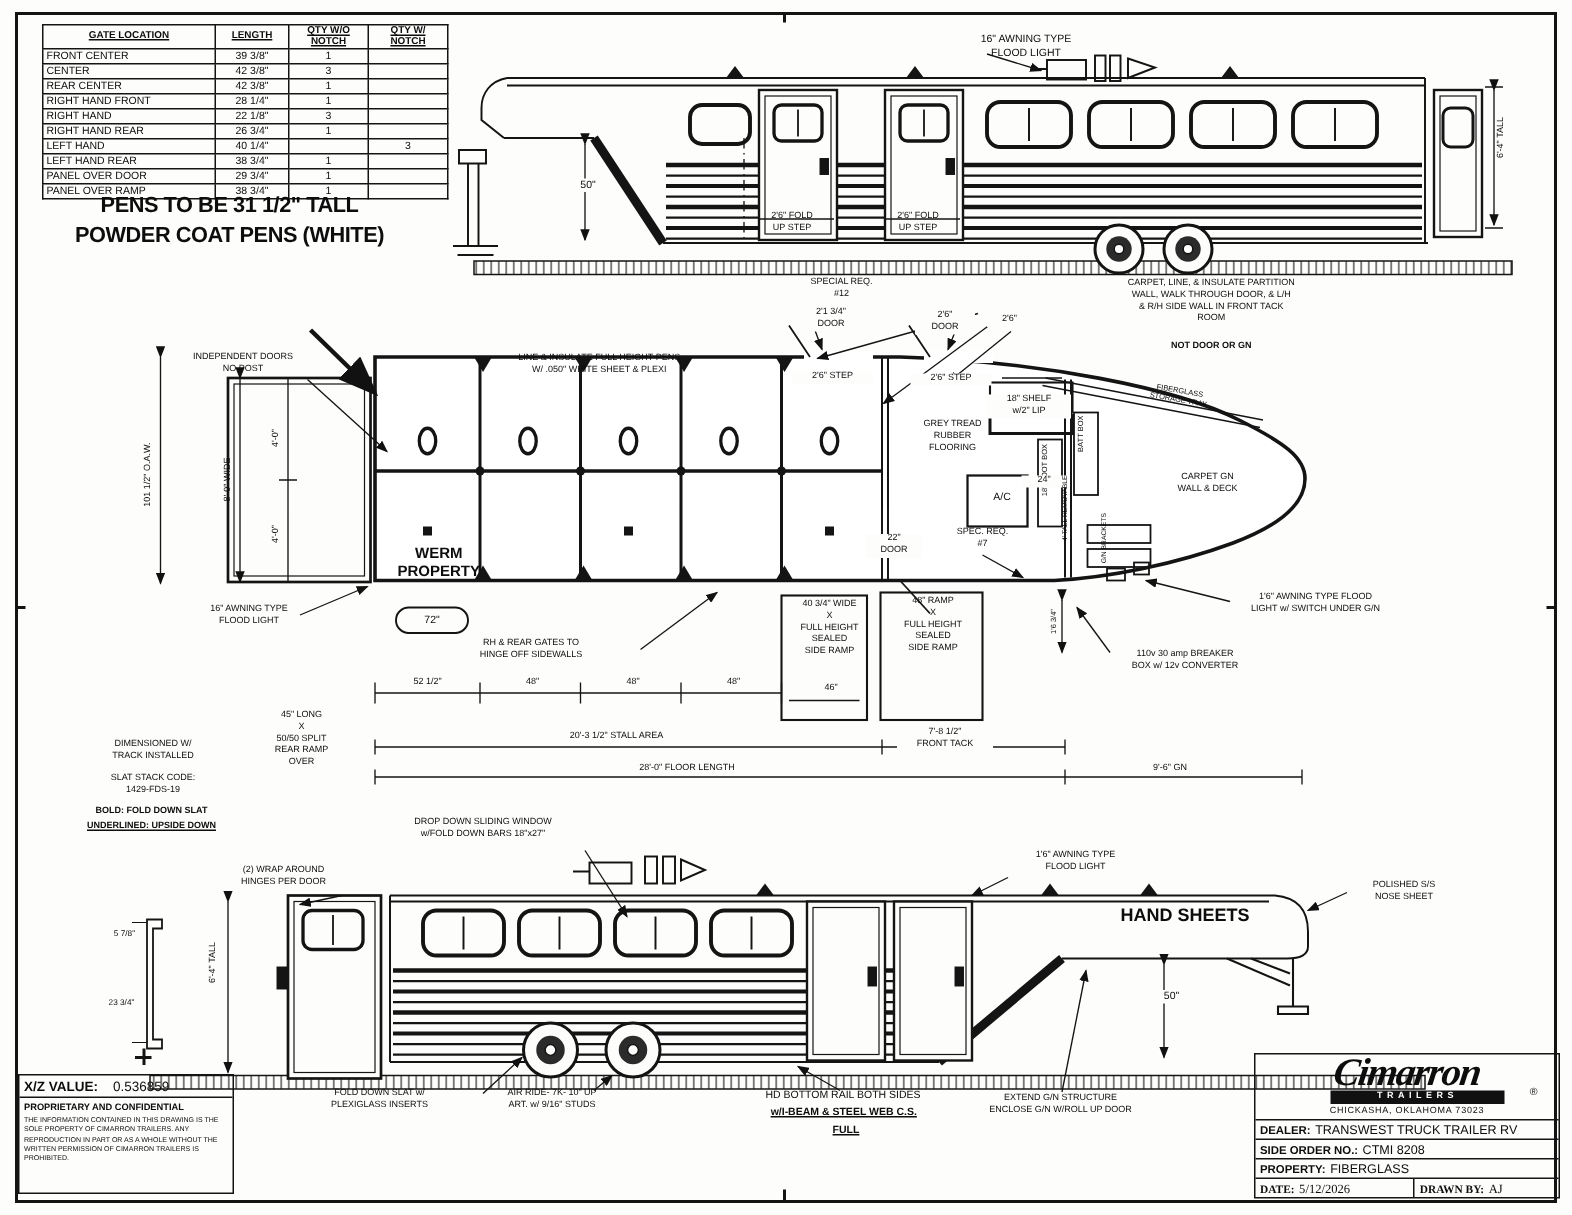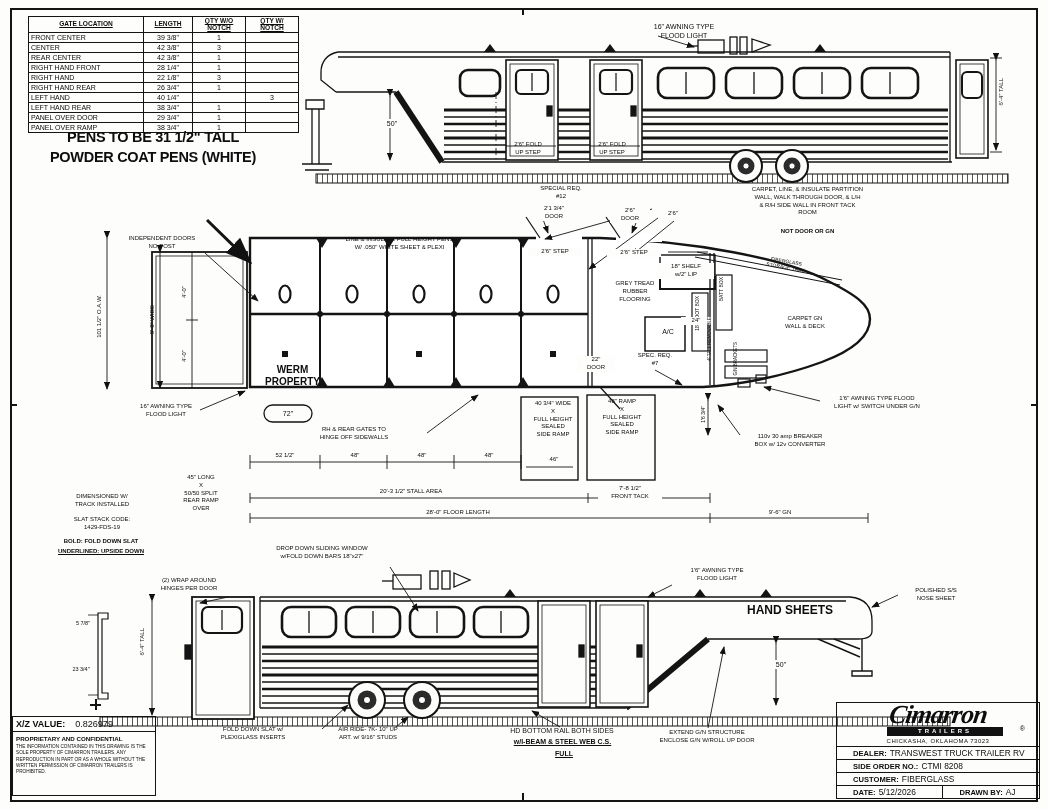--- a/index.html
+++ b/index.html
@@ -47,23 +47,23 @@
           display:flex;flex-direction:column;}
   #tb-logo{height:34px;position:relative;}
   #tb-brand{position:absolute;left:0;right:0;top:-3px;text-align:center;
      font-family:"Liberation Serif",serif;font-style:italic;font-weight:700;font-size:26px;
      transform:skewX(-8deg);letter-spacing:-1px;}
   #tb-banner{position:absolute;left:50px;top:24px;width:116px;height:9px;background:#111;
      color:#fff;font-size:6px;font-weight:700;text-align:center;letter-spacing:3px;line-height:9px;}
   #tb-reg{position:absolute;right:14px;top:22px;font-size:7px;}
   #tb-city{height:9px;font-size:6px;text-align:center;line-height:9px;letter-spacing:0.5px;}
   .tb-row{border-top:1.5px solid #141414;flex:1;display:flex;align-items:center;padding:0 3px;}
-  .tb-row .k{font-weight:700;font-size:7.6px;white-space:nowrap;margin-left:13px;}
+  .tb-row .k{font-weight:700;font-size:7.6px;white-space:nowrap;}
   .tb-row .v{font-size:8.4px;margin-left:3px;white-space:nowrap;text-align:right;}
-  .tb-split{padding:0;}
+  .tb-split{padding:0;font-family:Liberation Serif, serif;}
   .tb-half{flex:1;display:flex;align-items:center;padding:0 3px;height:100%;}
   .tb-half.second{border-left:1.5px solid #141414;flex:0.9;}
 </style>
 </head>
 <body>
 
 <div id="sheet">
   <div class="frame"></div>
   <div class="tick" style="left:522px;top:8px;width:2px;height:7px"></div>
   <div class="tick" style="left:522px;top:793px;width:2px;height:7px"></div>
@@ -526,21 +526,21 @@
   <div class="lbl l7" style="left:482px;top:726px;width:160px">HD BOTTOM RAIL BOTH SIDES</div>
   <div class="lbl l7 b ul" style="left:490px;top:737px;width:145px">w/I-BEAM &amp; STEEL WEB C.S.</div>
   <div class="lbl l7 b ul" style="left:546px;top:749px;width:36px">FULL</div>
   <div class="lbl" style="left:642px;top:729px;width:130px">EXTEND G/N STRUCTURE
 ENCLOSE G/N W/ROLL UP DOOR</div>
 
 
   <div id="xz-box">
     <div id="xz-row">
       <span class="k">X/Z VALUE:</span>
-      <span class="v">0.826979</span>
+      <span class="v">0.536859</span>
     </div>
     <div id="prop-title">PROPRIETARY AND CONFIDENTIAL</div>
     <div id="prop-text">THE INFORMATION CONTAINED IN THIS DRAWING IS THE SOLE PROPERTY OF CIMARRON TRAILERS. ANY REPRODUCTION IN PART OR AS A WHOLE WITHOUT THE WRITTEN PERMISSION OF CIMARRON TRAILERS IS PROHIBITED.</div>
   </div>
 
   <div id="tblock">
     <div id="tb-logo">
       <div id="tb-brand">Cimarron</div>
       <div id="tb-banner">TRAILERS</div>
       <div id="tb-reg">®</div>
@@ -548,21 +548,21 @@
     <div id="tb-city">CHICKASHA, OKLAHOMA 73023</div>
     <div class="tb-row">
       <span class="k">DEALER:</span>
       <span class="v">TRANSWEST TRUCK TRAILER RV</span>
     </div>
     <div class="tb-row">
       <span class="k">SIDE ORDER NO.:</span>
       <span class="v">CTMI 8208</span>
     </div>
     <div class="tb-row">
-      <span class="k">CUSTOMER:</span>
+      <span class="k">PROPERTY:</span>
       <span class="v">FIBERGLASS</span>
     </div>
     <div class="tb-row tb-split">
       <div class="tb-half">
         <span class="k">DATE:</span>
         <span class="v">5/12/2026</span>
       </div>
       <div class="tb-half second">
         <span class="k">DRAWN BY:</span>
         <span class="v">AJ</span>

